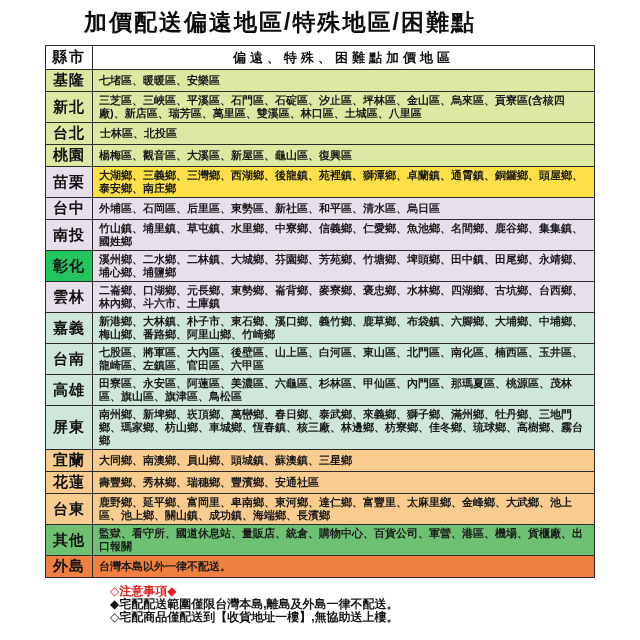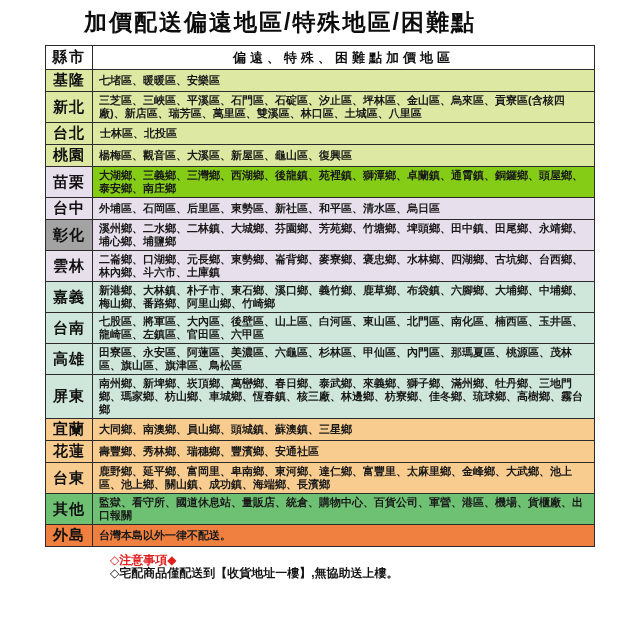--- a/index.html
+++ b/index.html
@@ -93,28 +93,32 @@
         <tr>
           <th class="county-cell" style="background-color: rgb(221, 232, 163);">台北</th>
           <td class="areas-cell" style="background-color: rgb(221, 232, 163); padding-left: 7px;">士林區、北投區</td>
         </tr>
         <tr>
           <th class="county-cell" style="background-color: rgb(221, 232, 163); margin-left: 44px;">桃園</th>
           <td class="areas-cell" style="background-color: rgb(221, 232, 163);">楊梅區、觀音區、大溪區、新屋區、龜山區、復興區</td>
         </tr>
         <tr>
           <th class="county-cell" style="background-color: rgb(232, 223, 236);">苗栗</th>
-          <td class="areas-cell" style="background-color: #84cc16;">大湖鄉、三義鄉、三灣鄉、西湖鄉、後龍鎮、苑裡鎮、獅潭鄉、卓蘭鎮、通霄鎮、銅鑼鄉、頭屋鄉、泰安鄉、南庄鄉</td>
+          <td class="areas-cell" style="background-color: #fde047;">大湖鄉、三義鄉、三灣鄉、西湖鄉、後龍鎮、苑裡鎮、獅潭鄉、卓蘭鎮、通霄鎮、銅鑼鄉、頭屋鄉、泰安鄉、南庄鄉</td>
         </tr>
         <tr>
           <th class="county-cell" style="background-color: rgb(232, 223, 236);">台中</th>
           <td class="areas-cell" style="background-color: rgb(232, 223, 236);">外埔區、石岡區、后里區、東勢區、新社區、和平區、清水區、烏日區</td>
         </tr>
         <tr>
-          <th class="county-cell" style="background-color: #a3a3a3;">彰化</th>
+          <th class="county-cell" style="background-color: rgb(232, 223, 236);">南投</th>
+          <td class="areas-cell" style="background-color: rgb(232, 223, 236);">竹山鎮、埔里鎮、草屯鎮、水里鄉、中寮鄉、信義鄉、仁愛鄉、魚池鄉、名間鄉、鹿谷鄉、集集鎮、國姓鄉</td>
+        </tr>
+        <tr>
+          <th class="county-cell" style="background-color: #22c55e;">彰化</th>
           <td class="areas-cell" style="background-color: rgb(232, 223, 236);">溪州鄉、二水鄉、二林鎮、大城鄉、芬園鄉、芳苑鄉、竹塘鄉、埤頭鄉、田中鎮、田尾鄉、永靖鄉、埔心鄉、埔鹽鄉</td>
         </tr>
         <tr>
           <th class="county-cell" style="background-color: rgb(232, 223, 236);">雲林</th>
           <td class="areas-cell" style="background-color: rgb(232, 223, 236);">二崙鄉、口湖鄉、元長鄉、東勢鄉、崙背鄉、麥寮鄉、褒忠鄉、水林鄉、四湖鄉、古坑鄉、台西鄉、林內鄉、斗六市、土庫鎮</td>
         </tr>
         <tr>
           <th class="county-cell" style="background-color: rgb(207, 231, 218);">嘉義</th>
           <td class="areas-cell" style="background-color: rgb(207, 231, 218);">新港鄉、大林鎮、朴子市、東石鄉、溪口鄉、義竹鄉、鹿草鄉、布袋鎮、六腳鄉、大埔鄉、中埔鄉、梅山鄉、番路鄉、阿里山鄉、竹崎鄉</td>
         </tr>
@@ -148,15 +152,16 @@
         </tr>
         <tr>
           <th class="county-cell" style="background-color: rgb(239, 128, 64);">外島</th>
           <td class="areas-cell" style="background-color: rgb(239, 128, 64);">台灣本島以外一律不配送。</td>
         </tr>
       </tbody>
   </table>
 
   <div class="notes" id="notes-box">
       <div class="note red">◇注意事項◆</div>
+      <div class="note">◆宅配配送範圍僅限台灣本島,離島及外島一律不配送。</div>
       <div class="note">◇宅配商品僅配送到【收貨地址一樓】,無協助送上樓。</div>
     </div>
 </div>
 
 </body></html>

